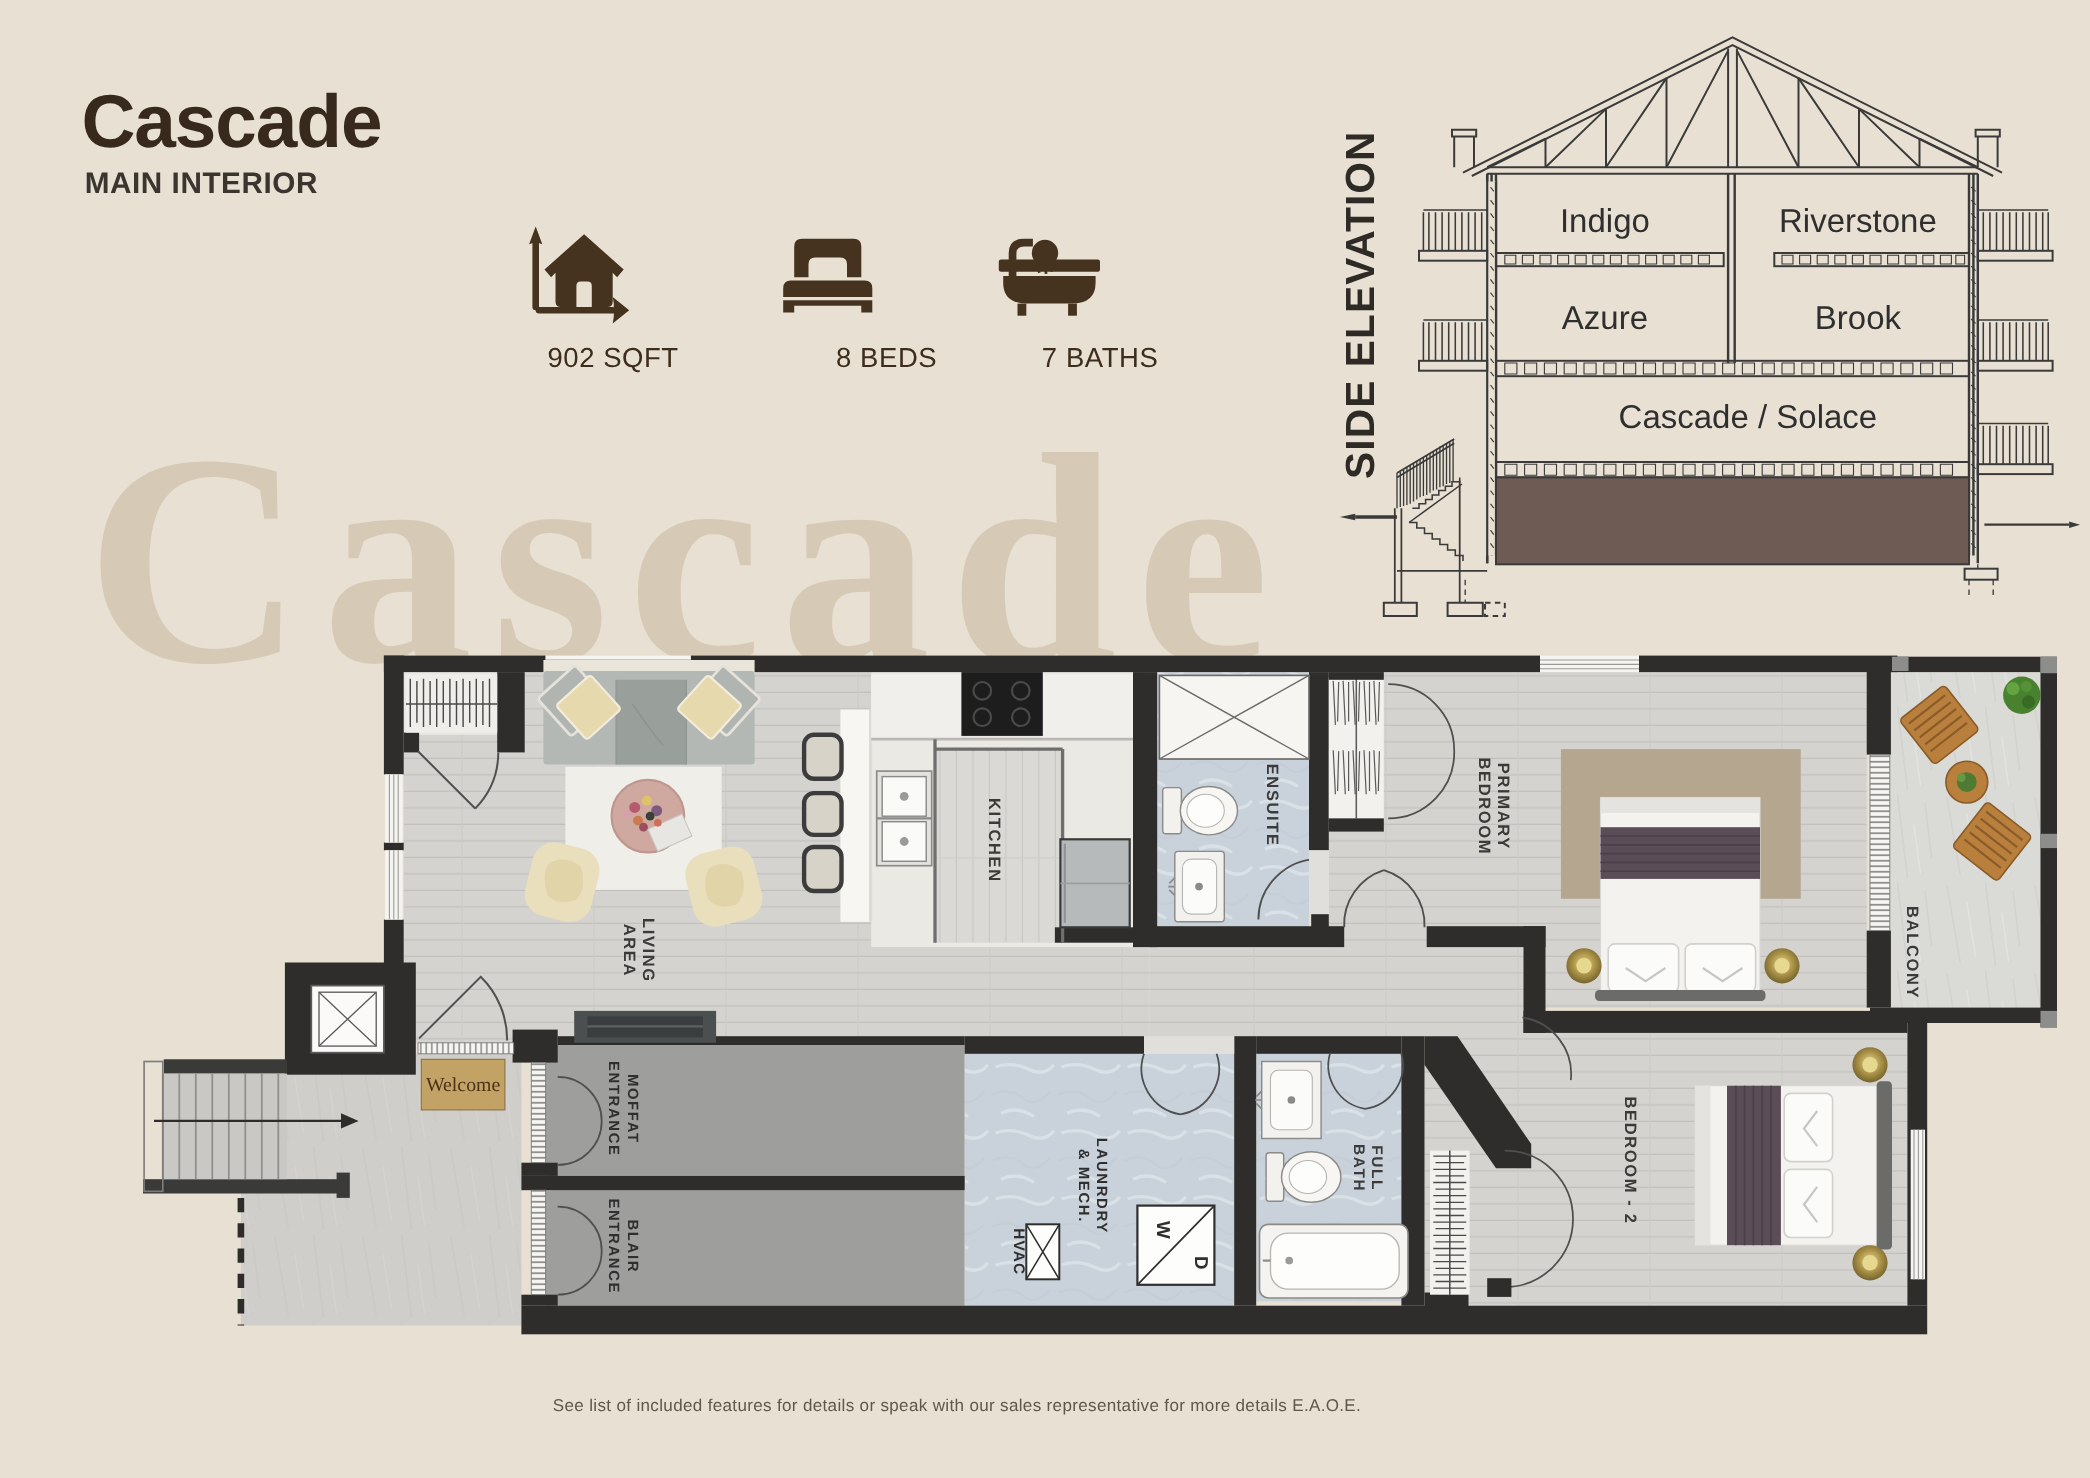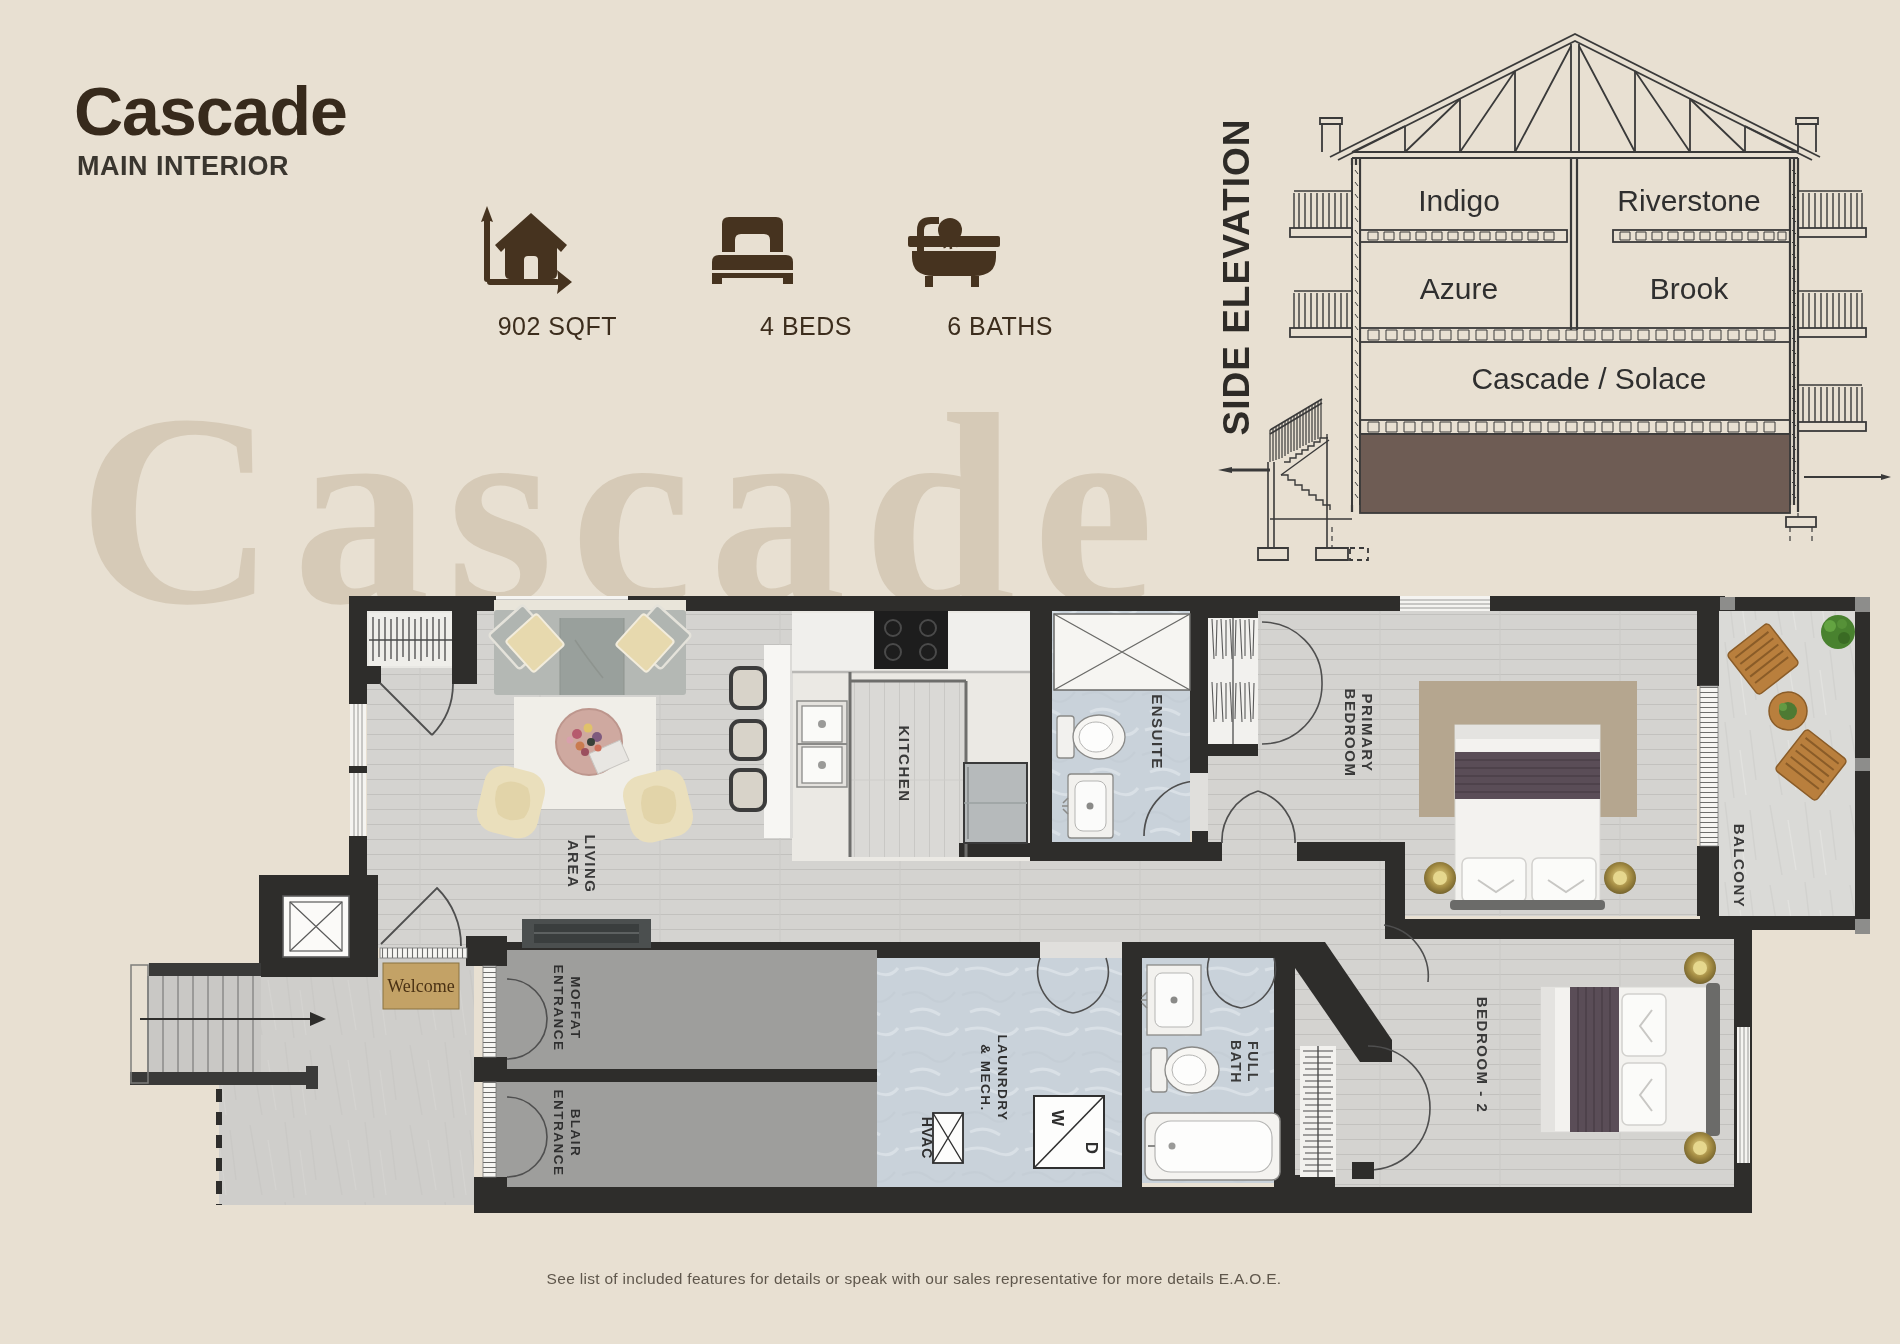--- a/index.html
+++ b/index.html
@@ -2,37 +2,37 @@
 <html><head>
 <meta charset="utf-8">
 <style>
   html,body{margin:0;padding:0;background:#e8e0d2;}
   .page{position:relative;width:1900px;height:1344px;background:#e8e0d2;overflow:hidden;font-family:"Liberation Sans",sans-serif;}
   .title{position:absolute;left:74px;top:72px;font-size:68px;font-weight:700;color:#372a1c;letter-spacing:-1px;}
   .subtitle{position:absolute;left:77px;top:151px;font-size:27px;font-weight:700;color:#3a362f;letter-spacing:0.5px;}
   .watermark{position:absolute;left:78px;top:352px;font-family:"Liberation Serif",serif;font-size:274px;font-weight:700;color:#d6cab7;letter-spacing:17px;white-space:nowrap;}
   .statlabel{position:absolute;font-size:25px;color:#3c2d1d;letter-spacing:0.5px;text-align:right;width:200px;}
   .foot1{position:absolute;top:1275px;left:0;width:1900px;text-align:center;font-size:14.5px;color:#6e665a;letter-spacing:0.4px;}
-  .foot2{position:absolute;top:1270px;left:0;width:1740px;text-align:center;font-size:15.5px;color:#5f574c;letter-spacing:0.3px;padding-left:44px;}
+  .foot2{position:absolute;top:1270px;left:0;width:1740px;text-align:center;font-size:15.5px;color:#5f574c;letter-spacing:0.3px;}
 </style>
 </head>
 <body>
 <div class="page">
 
   <div class="watermark">Cascade</div>
 
   <div class="title">Cascade</div>
 
   <div class="subtitle">MAIN INTERIOR</div>
 
   <div class="statlabel" style="left:417px;top:312px;">902 SQFT</div>
 
-  <div class="statlabel" style="left:652px;top:312px;">4 BEDS</div>
-
-  <div class="statlabel" style="left:853px;top:312px;">6 BATHS</div>
+  <div class="statlabel" style="left:652px;top:312px;">8 BEDS</div>
+
+  <div class="statlabel" style="left:853px;top:312px;">7 BATHS</div>
 
   <svg width="1900" height="1344" viewBox="0 0 1900 1344" style="position:absolute;left:0;top:0;" xmlns="http://www.w3.org/2000/svg">
     <defs>
       <pattern id="plankH" width="120" height="15" patternUnits="userSpaceOnUse">
         <rect width="120" height="15" fill="#d4d3d0"></rect>
         <path d="M0,14.5 H120" stroke="#c2c1be" stroke-width="1"></path>
         <path d="M60,0 V15" stroke="#cbcac7" stroke-width="1"></path>
       </pattern>
       <pattern id="plankV" width="15" height="120" patternUnits="userSpaceOnUse">
         <rect width="15" height="120" fill="#dad9d6"></rect>

